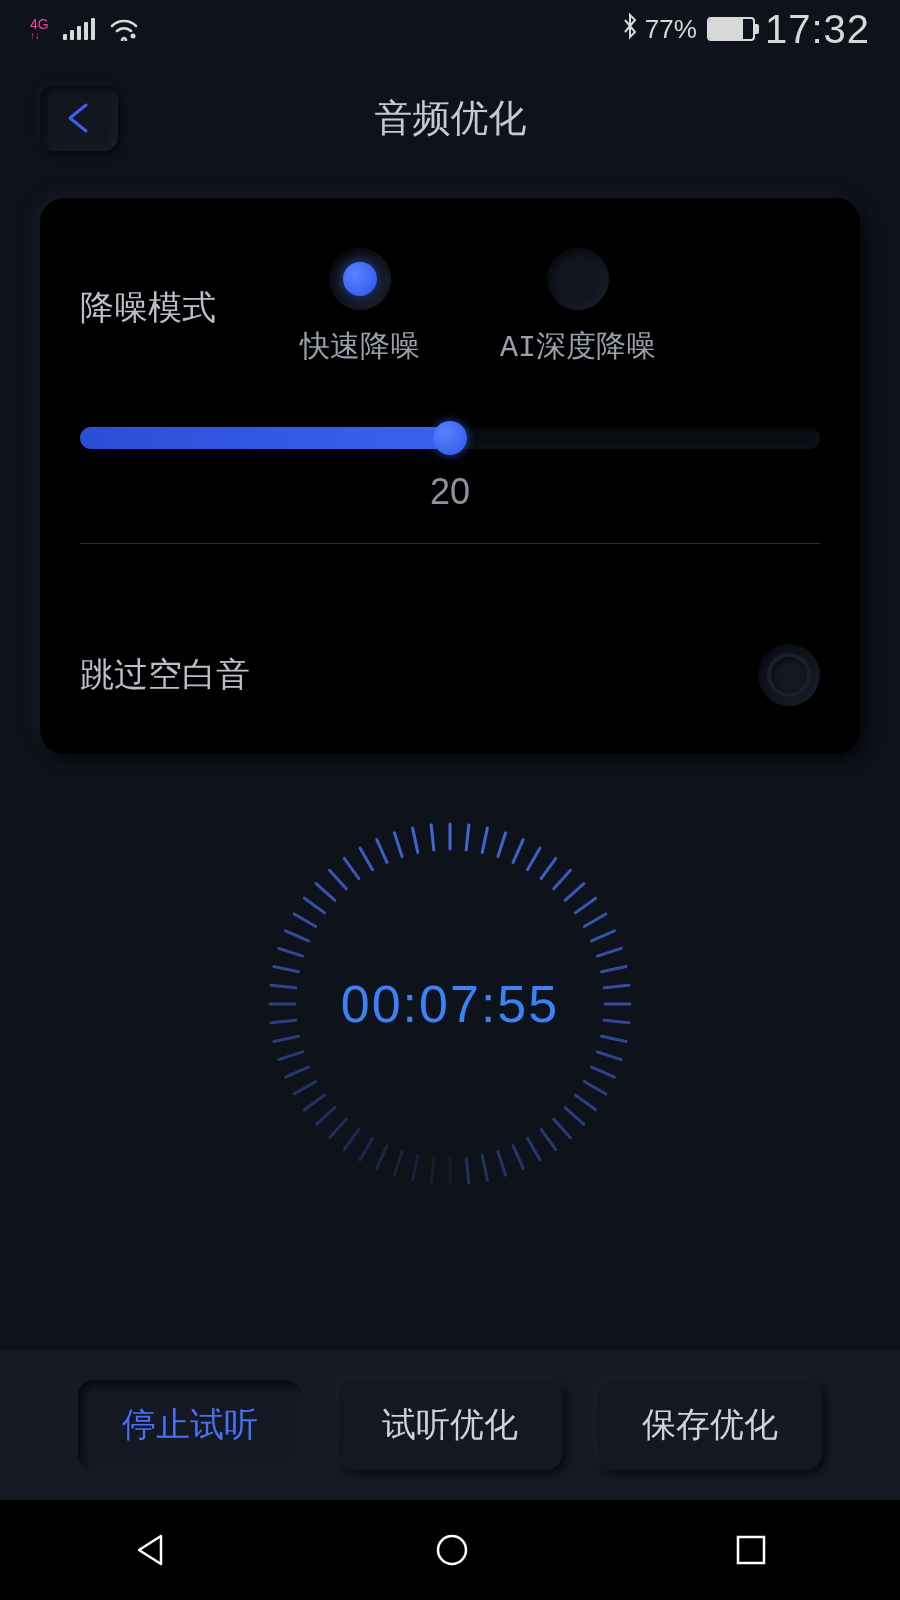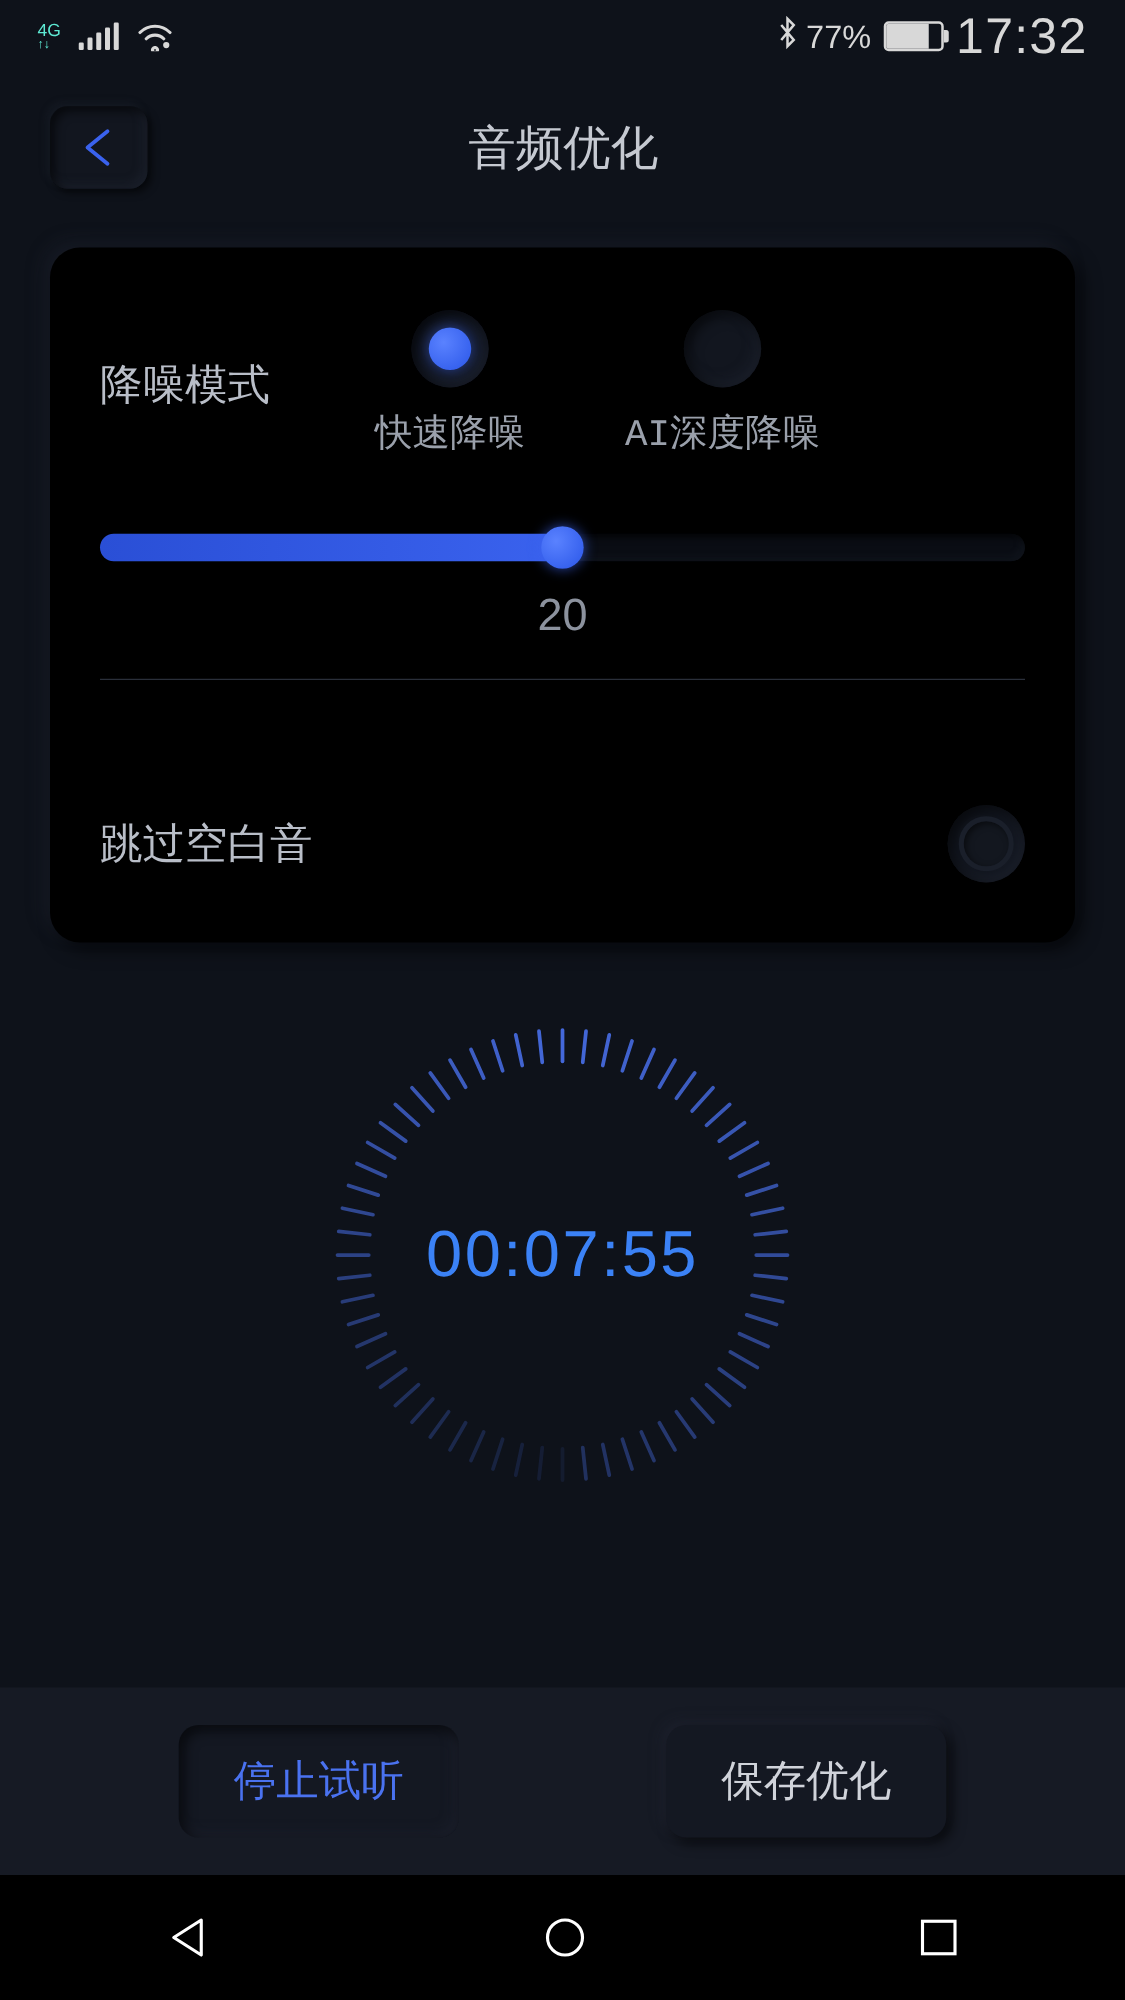--- a/index.html
+++ b/index.html
@@ -28,21 +28,21 @@
       color: #d8d8d8;
     }
     .status-left {
       display: flex;
       align-items: center;
       gap: 14px;
     }
     .status-left .network {
       font-size: 14px;
       line-height: 1;
-      color: #5eead4;
+      color: #ec4899;
     }
     .signal-bars {
       display: flex;
       align-items: flex-end;
       gap: 3px;
     }
     .signal-bars span {
       width: 4px;
       background: #d8d8d8;
       border-radius: 1px;
@@ -453,20 +453,21 @@
           <line x1="157.77368792324722" y1="38.38712188626013" x2="152.57589565280324" y2="13.933431867915004" stroke="#4a72f0" stroke-width="3" stroke-opacity="0.8466666666666667" stroke-linecap="round"></line>
           <line x1="173.7980881935136" y1="35.84910621791764" x2="171.18487661182223" y2="10.986058833710814" stroke="#4a72f0" stroke-width="3" stroke-opacity="0.8733333333333333" stroke-linecap="round"></line>
         </g>
     </svg>
     <div class="timer-text">00:07:55</div>
   </div>
 </div>
 
 <div class="bottom-bar">
   <div class="action-btn active">停止试听</div>
+  <div class="action-btn">试听优化</div>
   <div class="action-btn">保存优化</div>
 </div>
 
 <div class="nav-bar">
   <div class="nav-btn">
     <svg width="40" height="40" viewBox="0 0 40 40">
         <path d="M30 6 L8 20 L30 34 Z" fill="none" stroke="#fff" stroke-width="2.5" stroke-linejoin="round"></path>
       </svg>
   </div>
   <div class="nav-btn">

